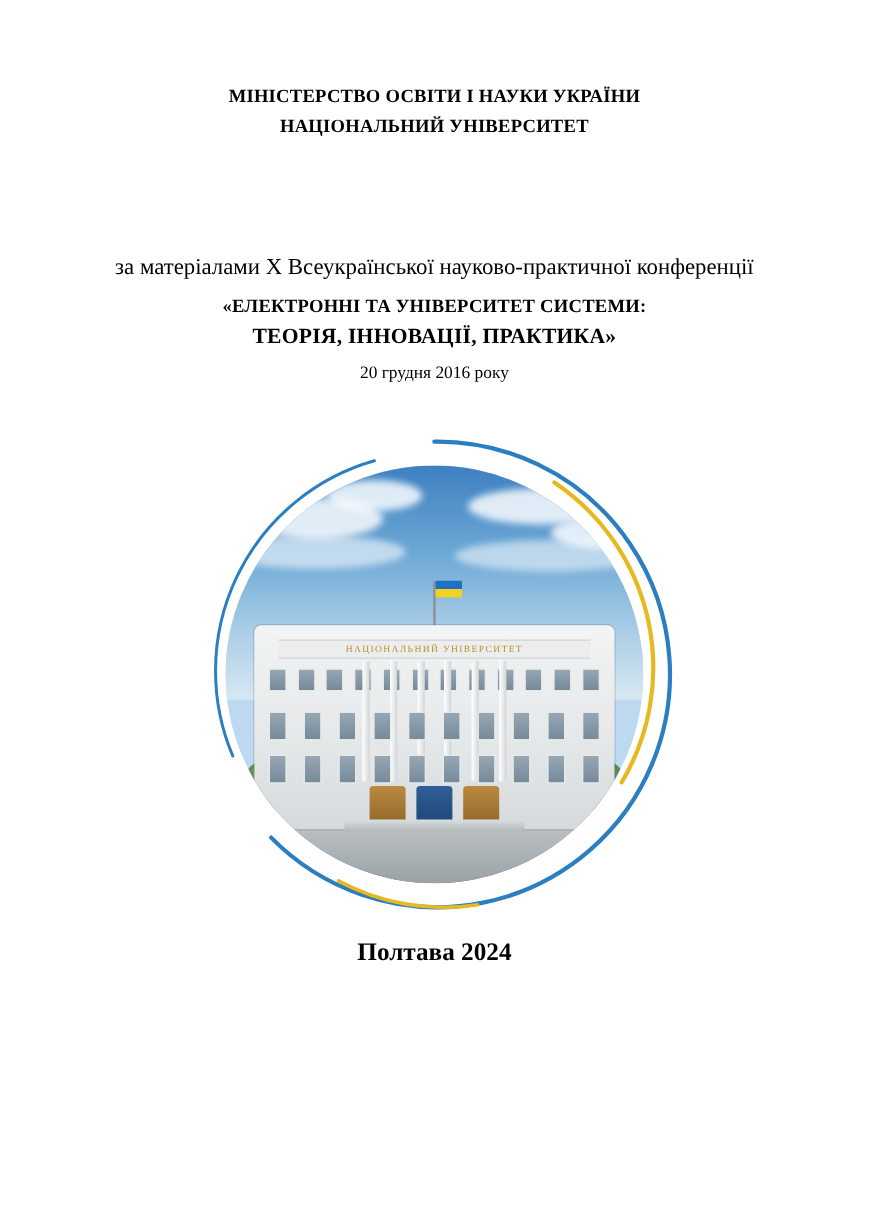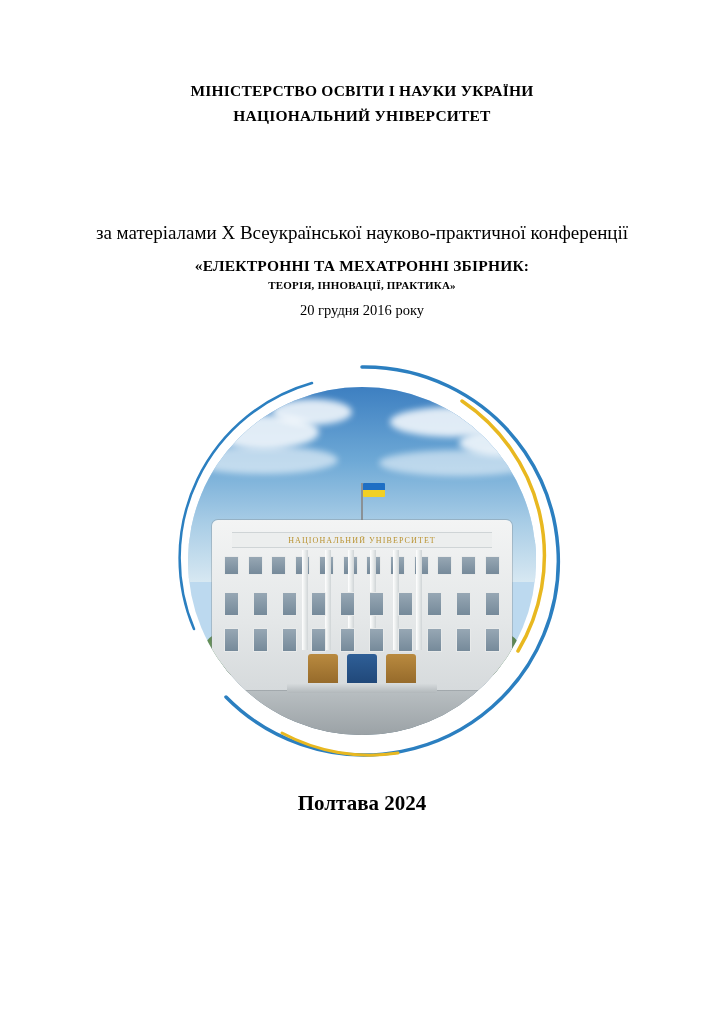--- a/index.html
+++ b/index.html
@@ -16,21 +16,20 @@
   }
   .page {
     position: relative;
     width: 724px;
     height: 880px;
     box-sizing: border-box;
     padding: 60px 64px 0 64px;
     display: flex;
     flex-direction: column;
     align-items: center;
-    margin-top: 10px;
   }
 
   
   .ministry-block {
     margin-top: 8px;
     text-align: center;
   }
   .ministry-line {
     font-weight: bold;
     font-size: 15.5px;
@@ -57,21 +56,21 @@
   }
   .conf-name {
     font-weight: bold;
     font-size: 15.5px;
     line-height: 1.5;
     margin-top: 5px;
     letter-spacing: .2px;
   }
   .conf-name-2 {
     font-weight: bold;
-    font-size: 11px;
+    font-size: 18px;
     line-height: 1.5;
     letter-spacing: .2px;
   }
   .conf-date {
     font-size: 14.5px;
     margin-top: 9px;
   }
 
   
   .emblem-wrap {
@@ -297,21 +296,21 @@
 
 <div class="page">
 
   <div class="ministry-block">
     <div class="ministry-line">МІНІСТЕРСТВО ОСВІТИ І НАУКИ УКРАЇНИ</div>
     <div class="ministry-line">НАЦІОНАЛЬНИЙ УНІВЕРСИТЕТ</div>
   </div>
 
   <div class="conf-block">
     <div class="conf-sub">за матеріалами X Всеукраїнської науково-практичної конференції</div>
-    <div class="conf-name">«ЕЛЕКТРОННІ ТА МЕХАТРОННІ ЗБІРНИК:</div>
+    <div class="conf-name">«ЕЛЕКТРОННІ ТА УНІВЕРСИТЕТ СИСТЕМИ:</div>
     <div class="conf-name-2">ТЕОРІЯ, ІННОВАЦІЇ, ПРАКТИКА»</div>
     <div class="conf-date">20 грудня 2016 року</div>
   </div>
 
   <div class="emblem-wrap">
 
     <svg class="arc-svg" viewBox="0 0 400 400">
 
       <path d="M 200 6 A 194 194 0 1 1 64 336" fill="none" stroke="#2b7fc0" stroke-width="3.5" stroke-linecap="round"></path>
 

